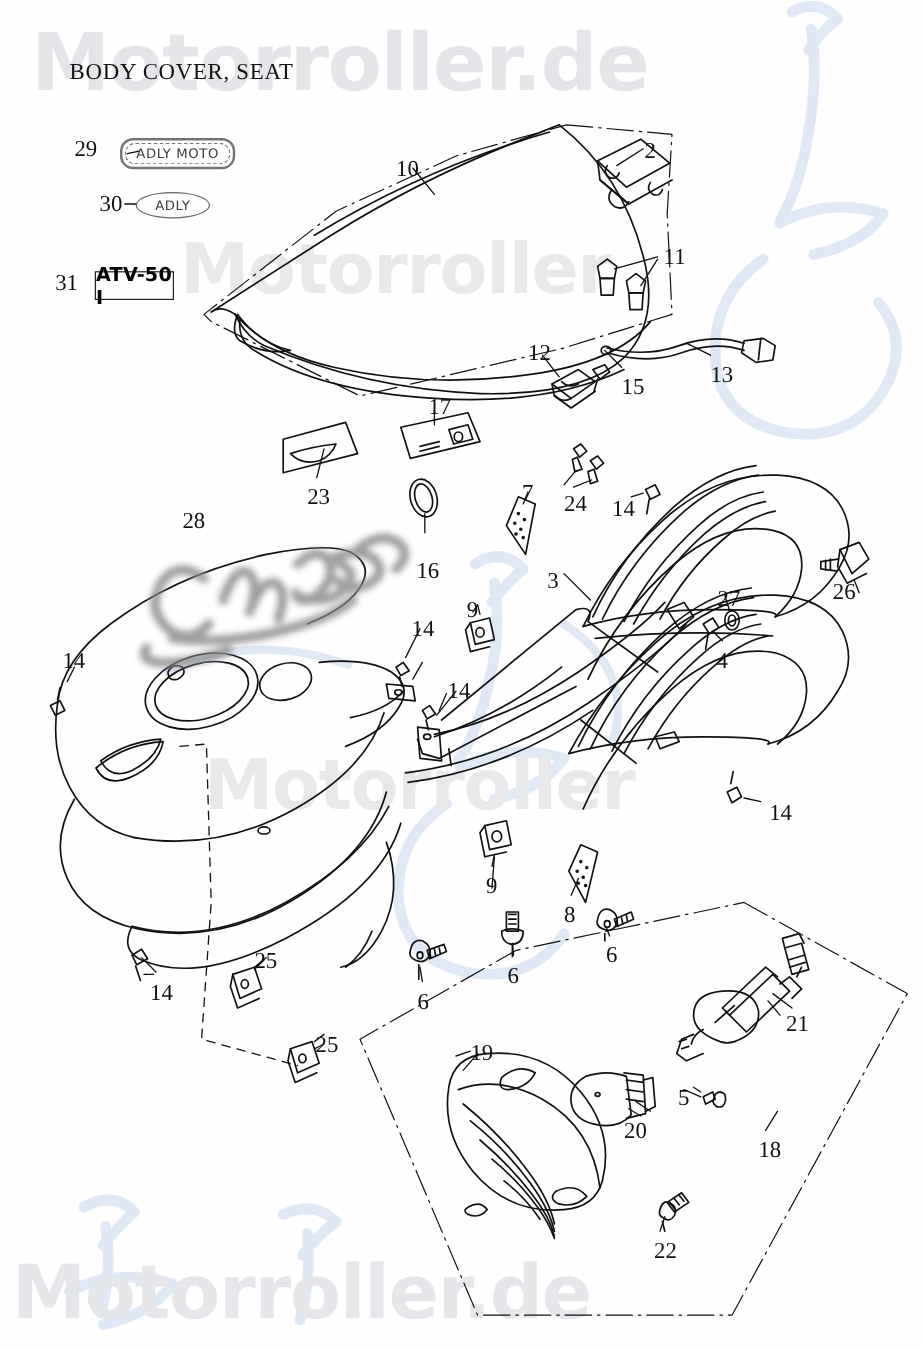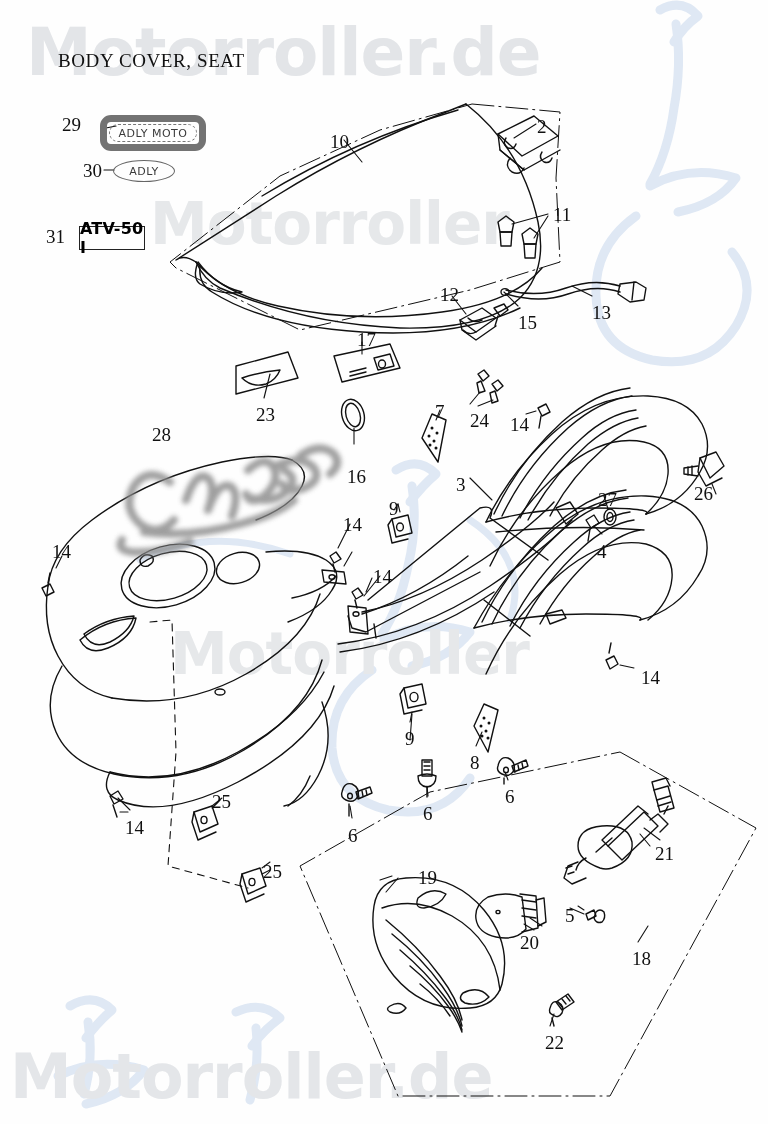--- a/index.html
+++ b/index.html
@@ -43,21 +43,21 @@
   #title{
     position:absolute;left:58px;top:50px;
     font-family:"Liberation Serif", serif;
     font-size:19px;letter-spacing:.6px;color:#111;
     white-space:nowrap;
   }
 
   
   .badge{position:absolute;display:flex;align-items:center;justify-content:center;
          font-family:"DejaVu Sans", sans-serif;color:#3a3a3a;background:transparent;}
-  #badge29{left:100px;top:115px;width:92px;height:22px;border:7px solid #737373;
+  #badge29{left:100px;top:115px;width:92px;height:22px;border:2px solid #737373;
            border-radius:11px;font-size:11px;letter-spacing:.5px;}
   #badge29::before{content:"";position:absolute;left:2px;top:2px;right:2px;bottom:2px;
            border:1px dashed #777;border-radius:9px;}
   #badge30{left:113px;top:160px;width:60px;height:20px;border:1px solid #666;
            border-radius:50%;font-size:11px;letter-spacing:.5px;}
   #badge31{left:79px;top:226px;width:64px;height:22px;border:1px solid #222;
            font-size:16px;font-weight:bold;color:#000;letter-spacing:.2px;}
   .badge span{position:relative;z-index:2;}
 </style>
 </head>
@@ -448,21 +448,21 @@
       <div class="num big" style="left: 52px; top: 541px;">14</div>
       <div class="num big" style="left: 125px; top: 817px;">14</div>
       <div class="num big" style="left: 641px; top: 667px;">14</div>
       <div class="num big" style="left: 405px; top: 728px;">9</div>
       <div class="num big" style="left: 470px; top: 752px;">8</div>
       <div class="num big" style="left: 423px; top: 803px;">6</div>
       <div class="num big" style="left: 505px; top: 786px;">6</div>
       <div class="num big" style="left: 348px; top: 825px;">6</div>
       <div class="num big" style="left: 212px; top: 791px;">25</div>
       <div class="num big" style="left: 263px; top: 861px;">25</div>
-      <div class="num big" style="left: 392px; top: 867px; margin-left: 26px;">19</div>
+      <div class="num big" style="left: 392px; top: 867px;">19</div>
       <div class="num big" style="left: 520px; top: 932px;">20</div>
       <div class="num big" style="left: 565px; top: 905px;">5</div>
       <div class="num big" style="left: 655px; top: 843px;">21</div>
       <div class="num big" style="left: 632px; top: 948px;">18</div>
       <div class="num big" style="left: 545px; top: 1032px;">22</div>
     </div>
 
 </div>
 
 </body></html>

